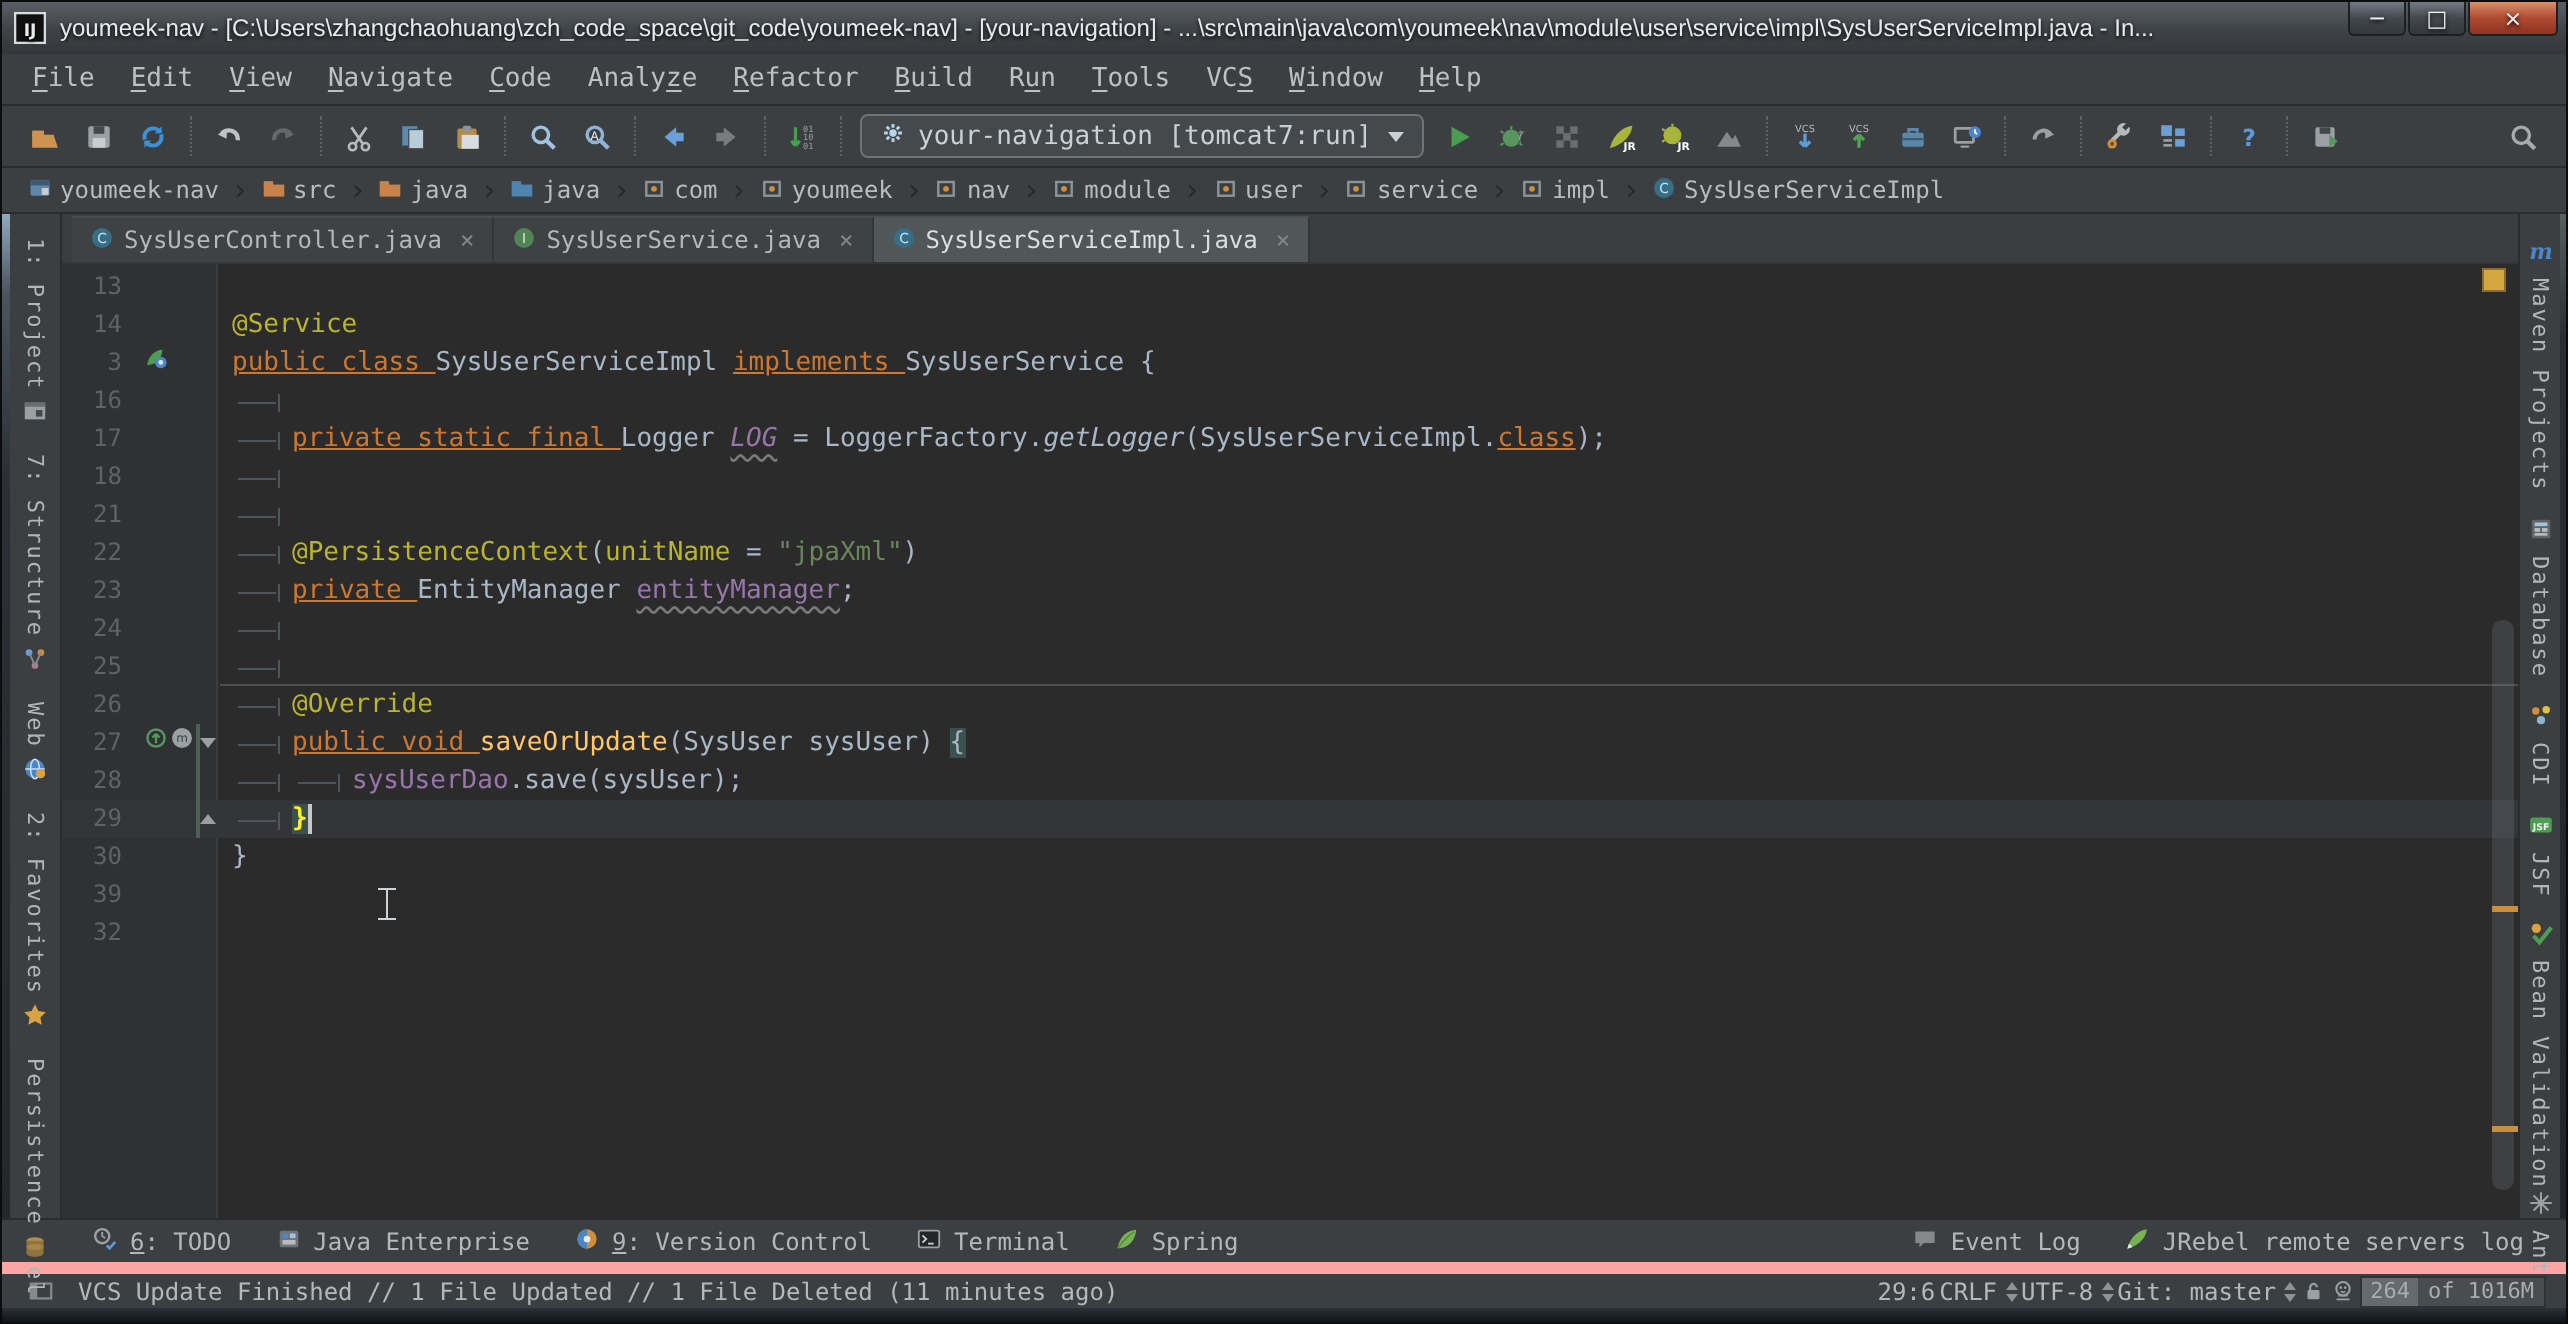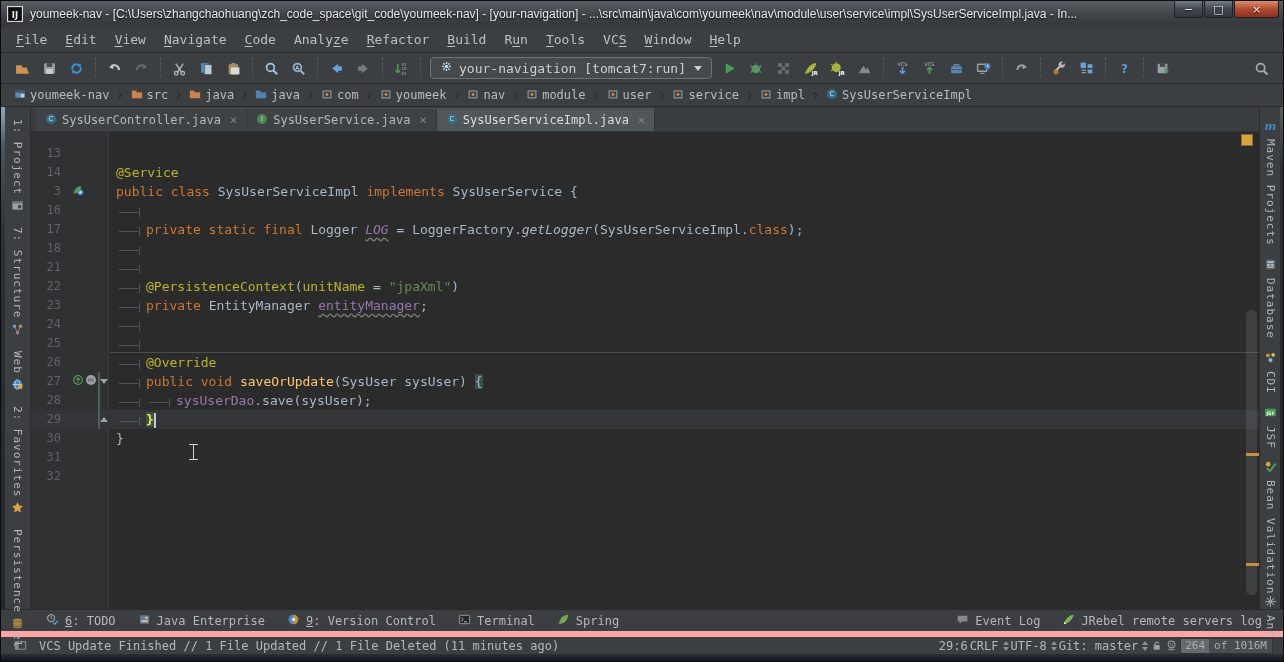--- a/index.html
+++ b/index.html
@@ -65,35 +65,35 @@
   .tab{display:flex;align-items:center;gap:5px;height:23px;padding:0 9px;background:#3f4244;
        color:#b4b8ba;font-size:12px;border-right:1px solid #323639;border-top:1px solid #4a4e50;}
   .tab svg{width:12px;height:12px;}
   .tab.active{background:#515658;color:#dcdee0;}
   .tab .close{color:#83878a;margin-left:4px;font-size:12px;line-height:1;}
   
   .editor{flex:1;background:#2b2b2b;position:relative;overflow:hidden;
           font-size:13px;line-height:19px;}
   .gutter-bg{position:absolute;left:0;top:0;bottom:0;width:78px;background:#2f3133;
              border-right:1px solid #3a3d3f;}
-  .code-lines{position:relative;padding-top:12px;}
+  .code-lines{position:relative;padding-top:2px;}
   .code-row{display:flex;height:19px;}
   .cell-num{width:40px;flex:none;text-align:right;padding-right:10px;color:#606366;font-size:12px;}
   .cell-ico{width:26px;flex:none;display:flex;align-items:center;gap:1px;padding-left:1px;}
   .cell-ico svg{width:12px;height:12px;}
   .cell-fold{width:13px;flex:none;position:relative;}
   .cell-code{flex:1;padding-left:6px;color:#a9b7c6;white-space:pre;position:relative;}
   .code-row.cur{background:#333538;}
   .code-row.sep .cell-code::before{content:"";position:absolute;left:0;right:0;top:-1px;height:1px;background:#4c4c4c;}
   .code-row.scope .cell-fold::before{content:"";position:absolute;left:1px;top:0;bottom:0;width:2px;background:#4e5f55;}
   .cell-fold.fold-start::after{content:"";position:absolute;left:3px;top:7px;
       border-left:4px solid transparent;border-right:4px solid transparent;border-top:5px solid #9aa0a3;}
   .cell-fold.fold-end::after{content:"";position:absolute;left:3px;top:7px;
       border-left:4px solid transparent;border-right:4px solid transparent;border-bottom:5px solid #9aa0a3;}
-  .s-kw{color:#cc7832;}
+  .s-kw{color:#cc7832;text-decoration:underline;}
   .s-ann,.s-attr{color:#bbb529;}
   .s-str{color:#6a8759;}
   .s-pl{color:#a9b7c6;}
   .s-fld{color:#9876aa;}
   .s-flderr,.s-flditerr{color:#9876aa;text-decoration-line:underline;text-decoration-style:wavy;
       text-decoration-color:#7a7a7a;text-underline-offset:3px;}
   .s-flditerr,.s-itmethod{font-style:italic;}
   .s-itmethod{color:#a9b7c6;margin-top:26px;}
   .s-mdecl{color:#ffc66b;}
   .s-brc{background:#3b514d;}
@@ -667,21 +667,21 @@
               <span class="cell-fold fold-end"></span>
               <span class="cell-code"><span class="s-ws"></span><span class="s-brccur">}</span><span class="caret"></span></span>
             </div>
             <div class="code-row">
               <span class="cell-num">30</span>
               <span class="cell-ico"></span>
               <span class="cell-fold"></span>
               <span class="cell-code"><span class="s-pl">}</span></span>
             </div>
             <div class="code-row">
-              <span class="cell-num">31</span>
+              <span class="cell-num">39</span>
               <span class="cell-ico"></span>
               <span class="cell-fold"></span>
               <span class="cell-code"></span>
             </div>
             <div class="code-row">
               <span class="cell-num">32</span>
               <span class="cell-ico"></span>
               <span class="cell-fold"></span>
               <span class="cell-code"></span>
             </div>

